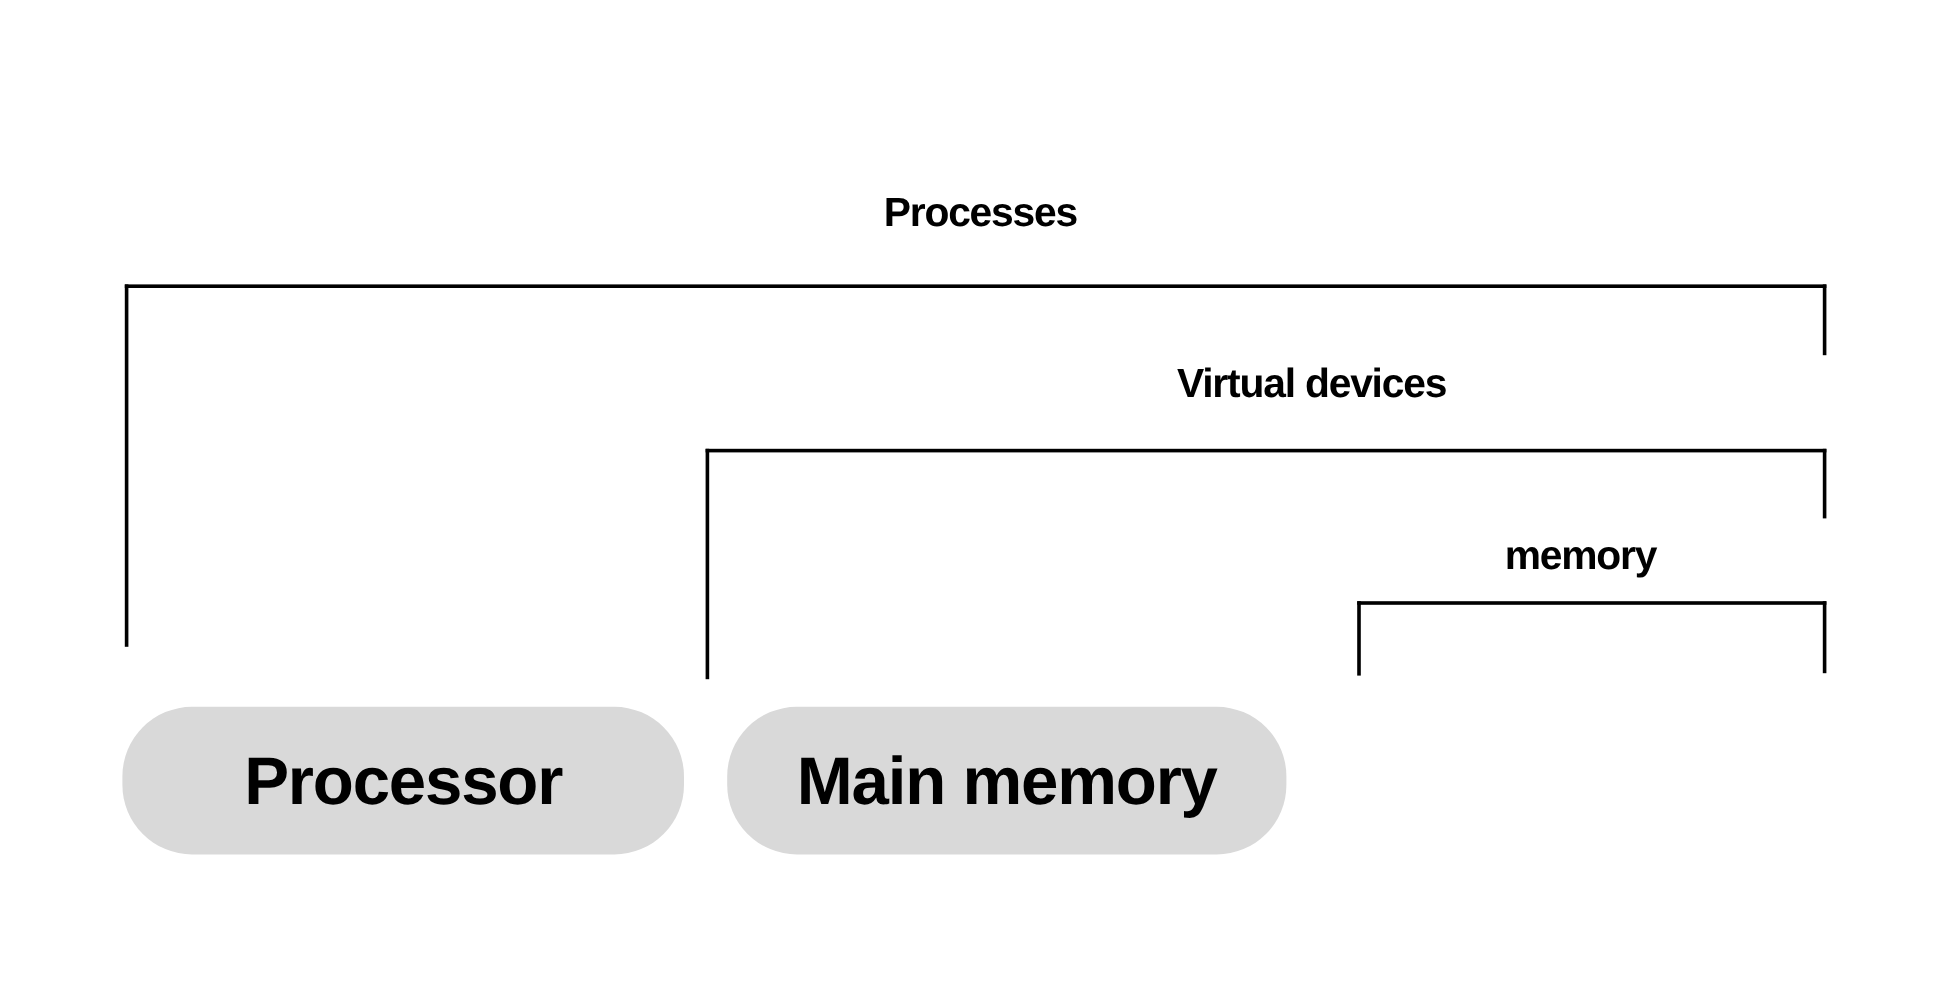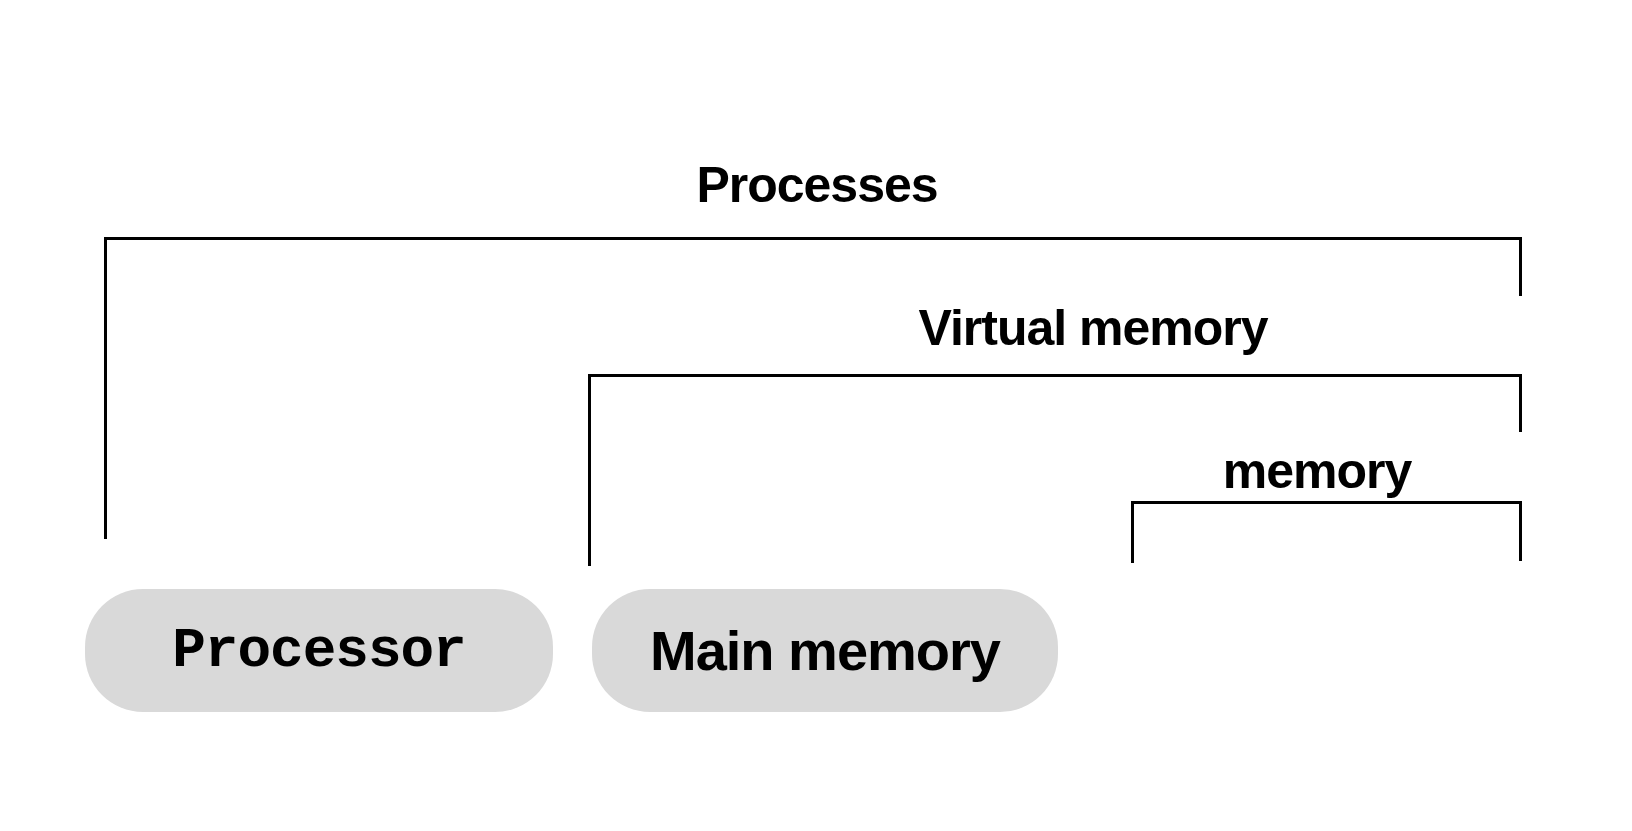--- a/index.html
+++ b/index.html
@@ -17,21 +17,21 @@
   .canvas {
     position: relative;
     width: 1632px;
     height: 831px;
     background: var(--bg);
     overflow: hidden;
   }
   .abstraction-label {
     position: absolute;
     transform: translateX(-50%);
-    font-size: 50px;
+    font-size: 34px;
     line-height: 1;
     font-weight: 700;
     letter-spacing: -1px;
     color: var(--text);
     white-space: nowrap;
   }
   .bracket-line {
     position: absolute;
     background: var(--line);
   }
@@ -67,32 +67,32 @@
   .files-h { left: 1131px; top: 501px; width: 391px;  height: 3px; }
   .files-l { left: 1131px; top: 501px; width: 3px;    height: 62px; }
   .files-r { left: 1519px; top: 501px; width: 3px;    height: 60px; }
 
   
   .label-processes      { left: 817px;  top: 160px; }
   .label-virtual-memory { left: 1093px; top: 303px; }
   .label-files          { left: 1317px; top: 446px; }
 
   
-  .box-processor   { left: 85px;   width: 468px; font-family: Liberation Mono, monospace; }
-  .box-main-memory { left: 592px;  width: 466px; }
+  .box-processor   { left: 102px;   width: 468px; }
+  .box-main-memory { left: 606px;  width: 466px; }
   .box-io-devices  { left: 1083px; width: 467px; }
 </style>
 </head>
 <body>
 
 <div class="canvas">
 
   <div class="abstraction-label label-processes">Processes</div>
 
-  <div class="abstraction-label label-virtual-memory">Virtual memory</div>
+  <div class="abstraction-label label-virtual-memory">Virtual devices</div>
 
   <div class="abstraction-label label-files">memory</div>
 
   <div class="bracket-line proc-h"></div>
   <div class="bracket-line proc-l"></div>
   <div class="bracket-line proc-r"></div>
 
   <div class="bracket-line vm-h"></div>
   <div class="bracket-line vm-l"></div>
   <div class="bracket-line vm-r"></div>

